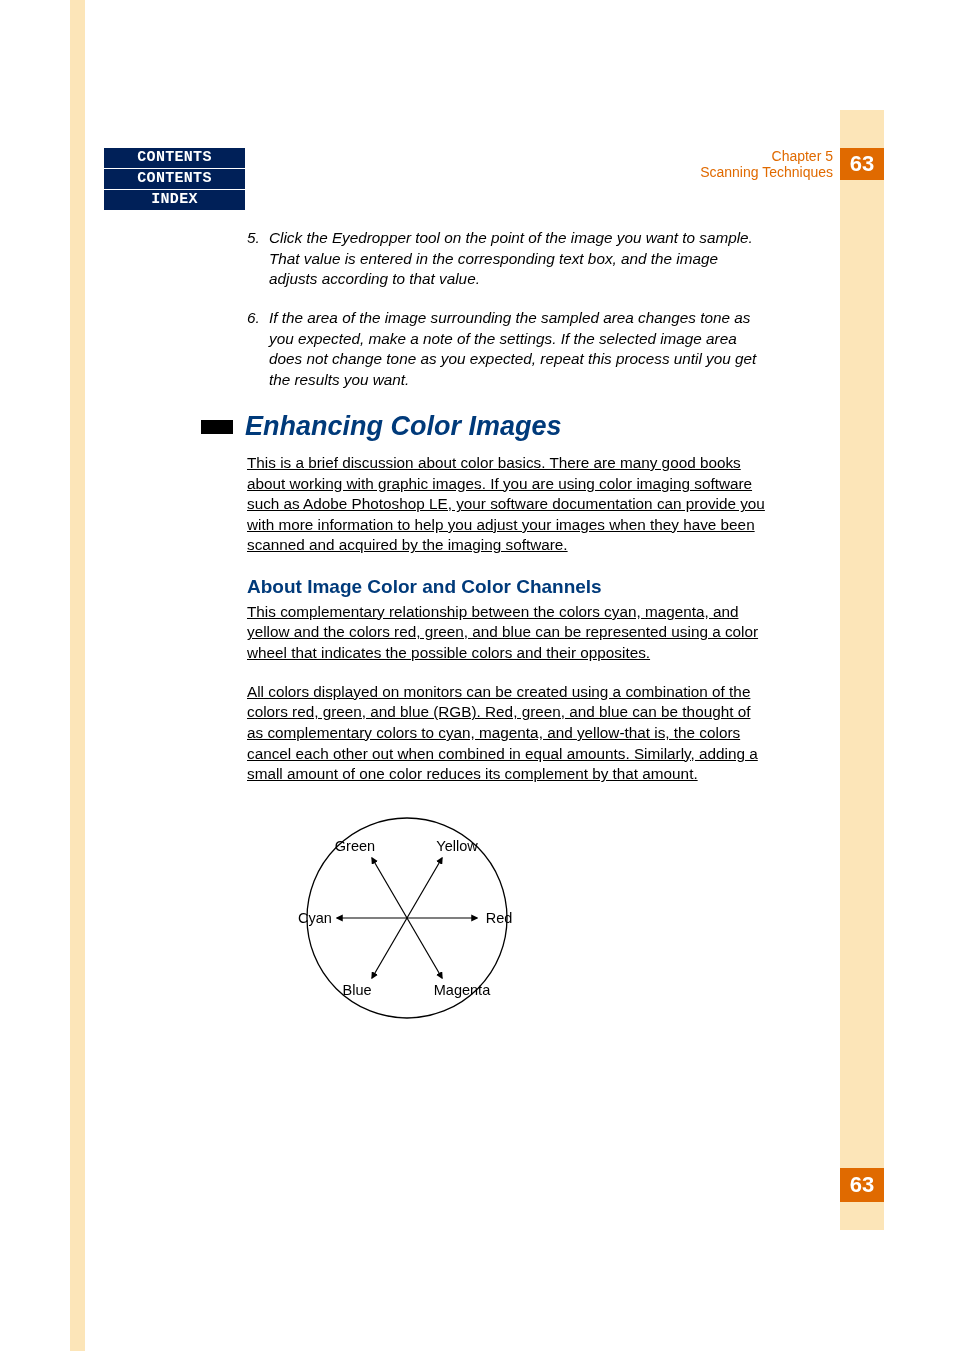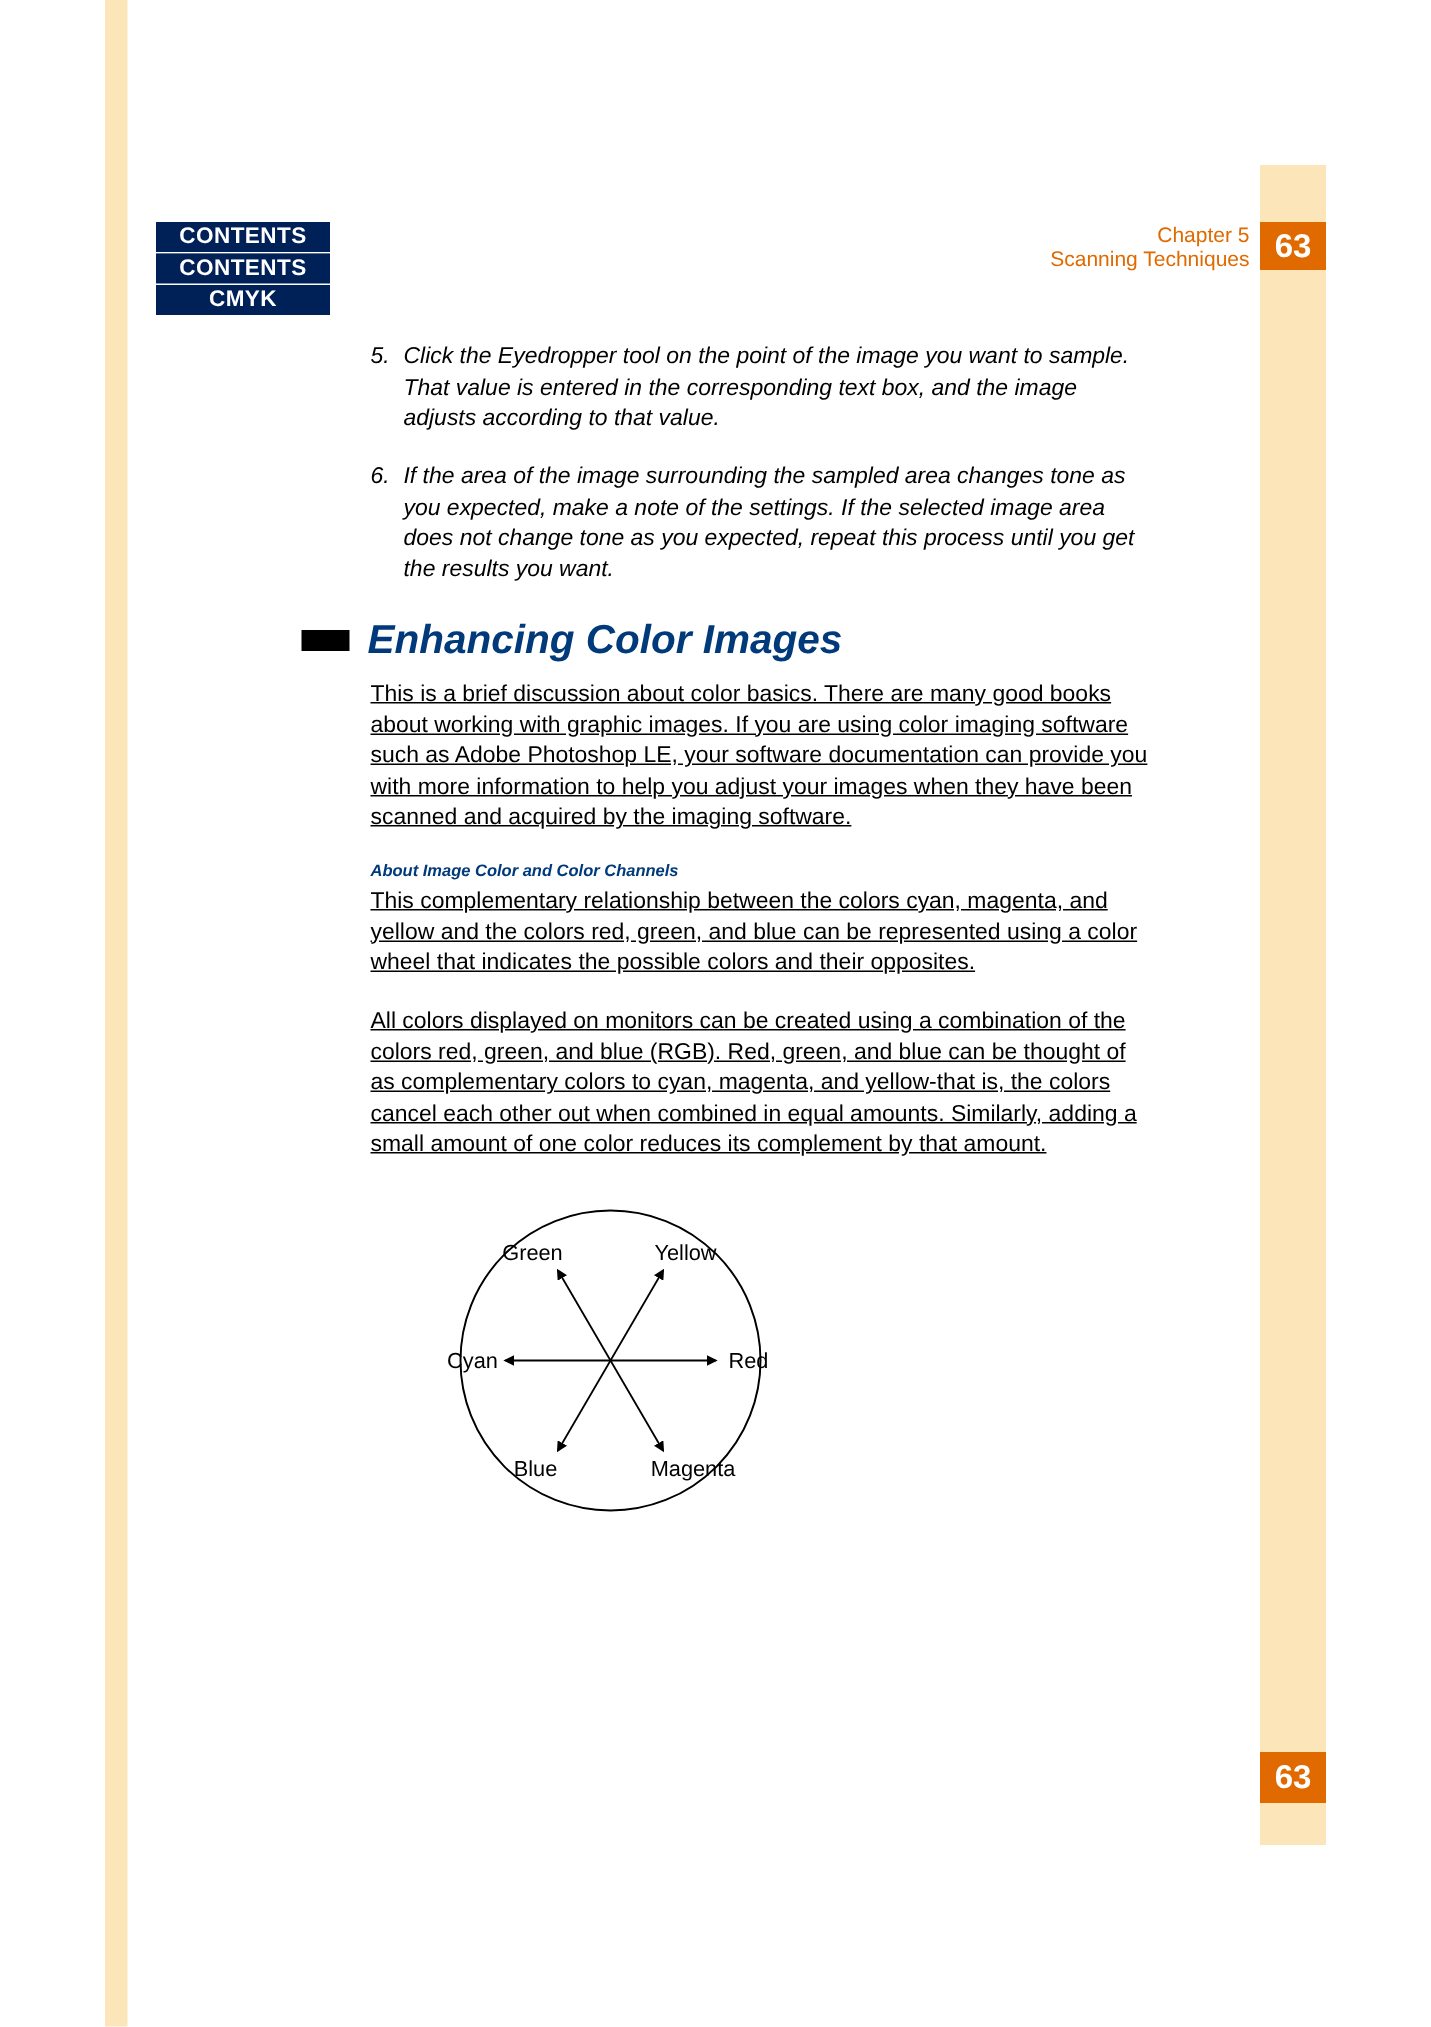--- a/index.html
+++ b/index.html
@@ -24,21 +24,22 @@
     right: 70px;
     top: 110px;
     width: 44px;
     height: 1120px;
     background: #fce5b8;
   }
   .nav {
     position: absolute;
     left: 104px;
     top: 148px;
-    width: 116px;
+    width: 141px;
+    font-family: Liberation Mono, monospace;
   }
   .nav-item {
     background: #002058;
     color: #fff;
     font-weight: bold;
     font-size: 15px;
     text-align: center;
     padding: 1px 0 2px 0;
     border-bottom: 1px solid #fff;
     letter-spacing: 0.3px;
@@ -94,34 +95,34 @@
     line-height: 1.35;
     color: #000;
   }
   .step { display: flex; margin-bottom: 18px; font-style: italic; }
   .step-num { width: 22px; flex-shrink: 0; }
   .step-text { flex: 1; }
   .h2-row { display: flex; align-items: center; margin-top: 16px; margin-bottom: 8px; margin-left: -46px; }
   .h2-bar { width: 32px; height: 14px; background: #000; margin-right: 12px; }
   .h2 { font-size: 27px; font-style: italic; font-weight: bold; color: #003a7a; }
   .para { margin-bottom: 18px; text-decoration: underline; }
-  .h3 { font-size: 11px; font-style: italic; font-weight: bold; color: #003a7a; margin-top: 6px; margin-bottom: 2px; }
+  .h3 { font-size: 19px; font-weight: bold; color: #003a7a; margin-top: 6px; margin-bottom: 2px; }
   .wheel-wrap { margin-top: 8px; margin-left: 30px; }
   .wheel-label { font-size: 14.5px; }
 </style>
 </head>
 <body>
 
 <div class="left-strip"></div>
 <div class="right-strip"></div>
 
 <div class="nav">
   <div class="nav-item">CONTENTS</div>
   <div class="nav-item">CONTENTS</div>
-  <div class="nav-item">CMYK</div>
+  <div class="nav-item">INDEX</div>
 </div>
 
 <div class="header">
   <div class="header-text">
     <div class="chapter-line">Chapter 5</div>
     <div class="chapter-line">Scanning Techniques</div>
   </div>
   <div class="page-badge">63</div>
 </div>
 

